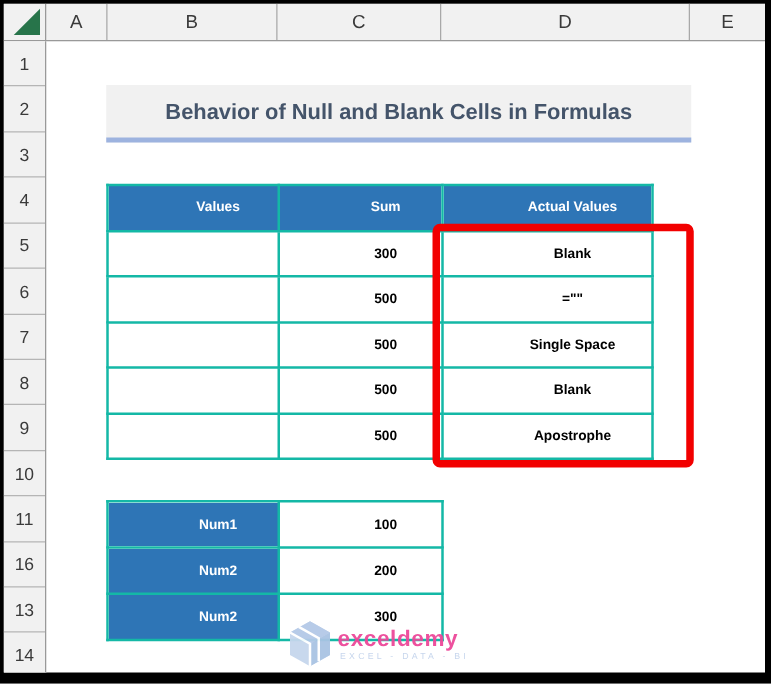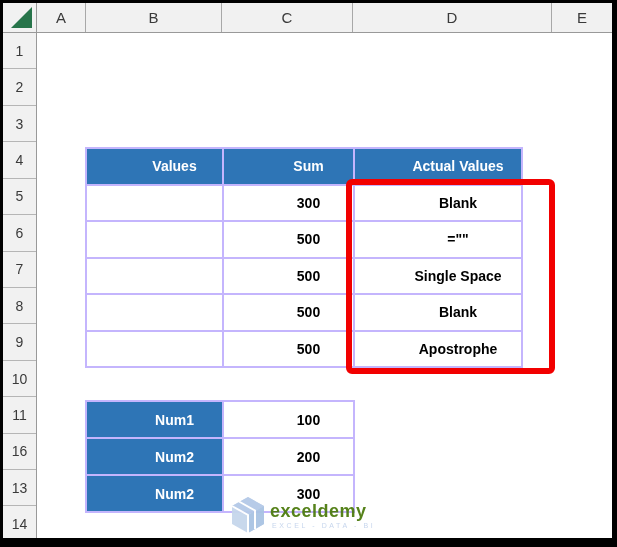--- a/index.html
+++ b/index.html
@@ -69,23 +69,23 @@
     width: 468px; height: 46px;
     background: #f1f1f1;
     border-bottom: 4px solid #9DB3DF;
     display: flex; align-items: center; justify-content: center;
     font-size: 17.5px; font-weight: bold; color: #44546A;
   }
 
   
   table { border-collapse: collapse; position: absolute; table-layout: fixed; }
   td, th {
-    border: 2px solid #c4b5fd;
+    border: 2px solid #14b8a6;
     text-align: center; vertical-align: middle;
-    font-size: 14px; font-weight: bold; color: #000;
+    font-size: 11px; font-weight: bold; color: #000;
     background: #fff;
     overflow: hidden; white-space: nowrap; padding-left: 40px;
   }
   .tbl-main { left: 82px; top: 144px; }
   .tbl-main tr { height: 36.5px; }
   .tbl-main .c1 { width: 137px; }
   .tbl-main .c2 { width: 131px; }
   .tbl-main .c3 { width: 168px; }
   th.hdr, td.hdr {
     background: #2E75B6; color: #fff;
@@ -106,21 +106,21 @@
   }
 
   
   .watermark {
     position: absolute; left: 228px; top: 493px;
     display: flex; align-items: center; gap: 5px;
     opacity: 0.95;
   }
   .wm-text { display: flex; flex-direction: column; align-items: flex-start; }
   .wm-brand {
-    font-size: 18px; font-weight: bold; color: #4d7c0f;
+    font-size: 18px; font-weight: bold; color: #ec4899;
     line-height: 18px; letter-spacing: 0.5px;
   }
   .wm-tagline {
     font-size: 7px; color: #C4D4EC; letter-spacing: 2.6px;
     margin-top: 2px; margin-left: 2px;
   }
 </style>
 </head>
 <body>
 
@@ -148,20 +148,21 @@
       <div class="row-h">7</div>
       <div class="row-h">8</div>
       <div class="row-h">9</div>
       <div class="row-h">10</div>
       <div class="row-h">11</div>
       <div class="row-h">16</div>
       <div class="row-h">13</div>
       <div class="row-h">14</div>
     </div>
 
+    <div class="banner">Behavior of Null and Blank Cells in Formulas</div>
 
     <table class="tbl-main">
       <tbody>
           <tr>
         <th class="hdr c1">Values</th>
         <th class="hdr c2">Sum</th>
         <th class="hdr c3">Actual Values</th>
       </tr>
       <tr>
         <td class="c1"></td>

